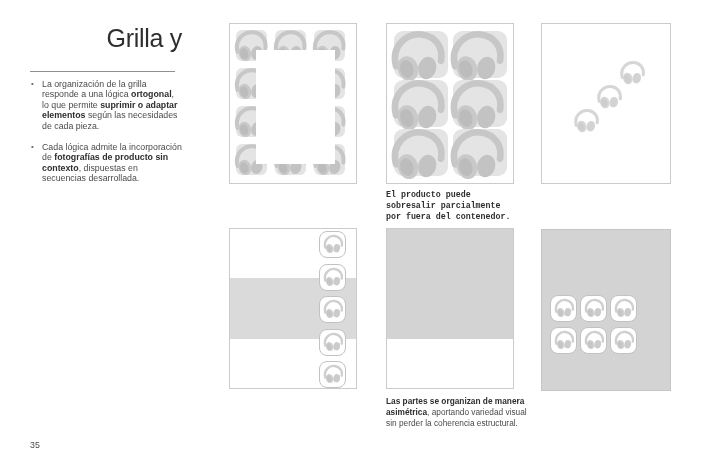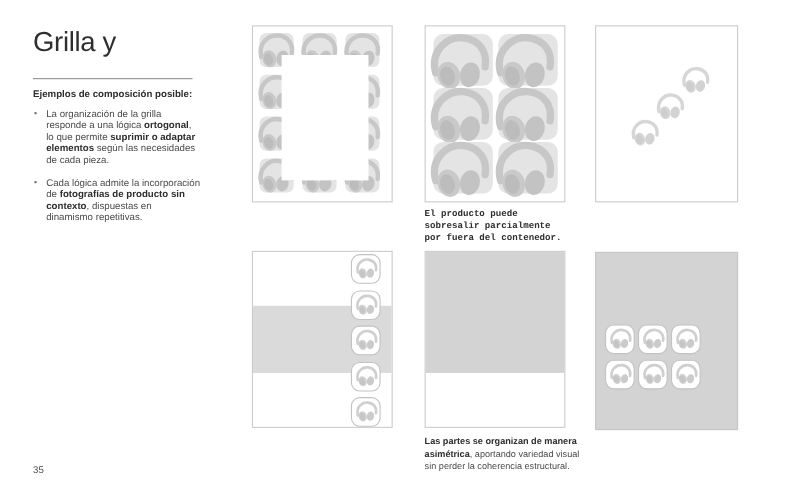--- a/index.html
+++ b/index.html
@@ -6,33 +6,33 @@
   html,body { background:#ffffff; }
   .page {
     position:relative; width:724px; height:453px; background:#ffffff;
     font-family:"Liberation Sans", sans-serif; overflow:hidden; color:#444444;
   }
 
   
   .sidebar { position:absolute; left:30px; top:0; width:152px; }
   .title {
     margin-top:22px; font-size:25px; line-height:32px; font-weight:300;
-    letter-spacing:-0.3px; color:#2e2e2e;
+    letter-spacing:-0.3px; color:#2e2e2e;text-align:right;
   }
   .intro { margin-top:21px; font-size:8.8px; line-height:10.4px; color:#4a4a4a; }
   strong, b { font-weight:bold; color:#2e2e2e; }
   .divider { border:none; border-top:1px solid #8f8f8f; margin-top:17px; width:145px; }
   .examples-heading { margin-top:8px; font-size:8.8px; line-height:11px; font-weight:bold; color:#2e2e2e; }
   .bullets { margin-top:7px; list-style:none; }
   .bullets li {
     position:relative; padding-left:12px; margin-bottom:11px;
     font-size:8.8px; line-height:10.4px; color:#4a4a4a;
   }
   .bullets li::before { content:"•"; position:absolute; left:1px; top:0; color:#6a6a6a; font-size:8px; }
-  .page-number { position:absolute; left:30px; top:422px; font-size:8.8px; color:#4a4a4a; }
+  .page-number { position:absolute; left:30px; top:440px; font-size:8.8px; color:#4a4a4a; }
 
   
   .panel { position:absolute; background:#fff; border:1px solid #cbcbcb; }
   .caption { position:absolute; font-size:8.3px; line-height:11px; color:#4a4a4a; }
   .caption .cap-bold { font-weight:bold; color:#2e2e2e; }
 
   
   .p1 { left:229px; top:23px; width:128px; height:161px; }
   .p1 .grid {
     position:absolute; left:6px; top:6px;
@@ -106,25 +106,24 @@
 </svg>
 
 <div class="page">
 
   <aside class="sidebar">
     <h1 class="title"><span>Grilla y</span><br></h1>
 
 
     <hr class="divider">
 
-    <h2 class="examples-heading">Ejemplos de composición posible:</h2>
 
     <ul class="bullets">
       <li><span>La organización de la grilla responde a una lógica </span><strong>ortogonal</strong><span>, lo que permite </span><strong>suprimir o adaptar elementos</strong><span> según las necesidades de cada pieza.</span></li>
-      <li><span>Cada lógica admite la incorporación de </span><strong>fotografías de producto sin contexto</strong><span>, dispuestas en dinamismo repetitivas.</span></li>
+      <li><span>Cada lógica admite la incorporación de </span><strong>fotografías de producto sin contexto</strong><span>, dispuestas en secuencias desarrollada.</span></li>
     </ul>
   </aside>
 
   <div class="page-number">35</div>
 
   <div class="panel p1">
     <div class="grid">
       <div class="tile-md">
           <svg viewBox="0 0 100 100">
             <use href="#hp"></use>

